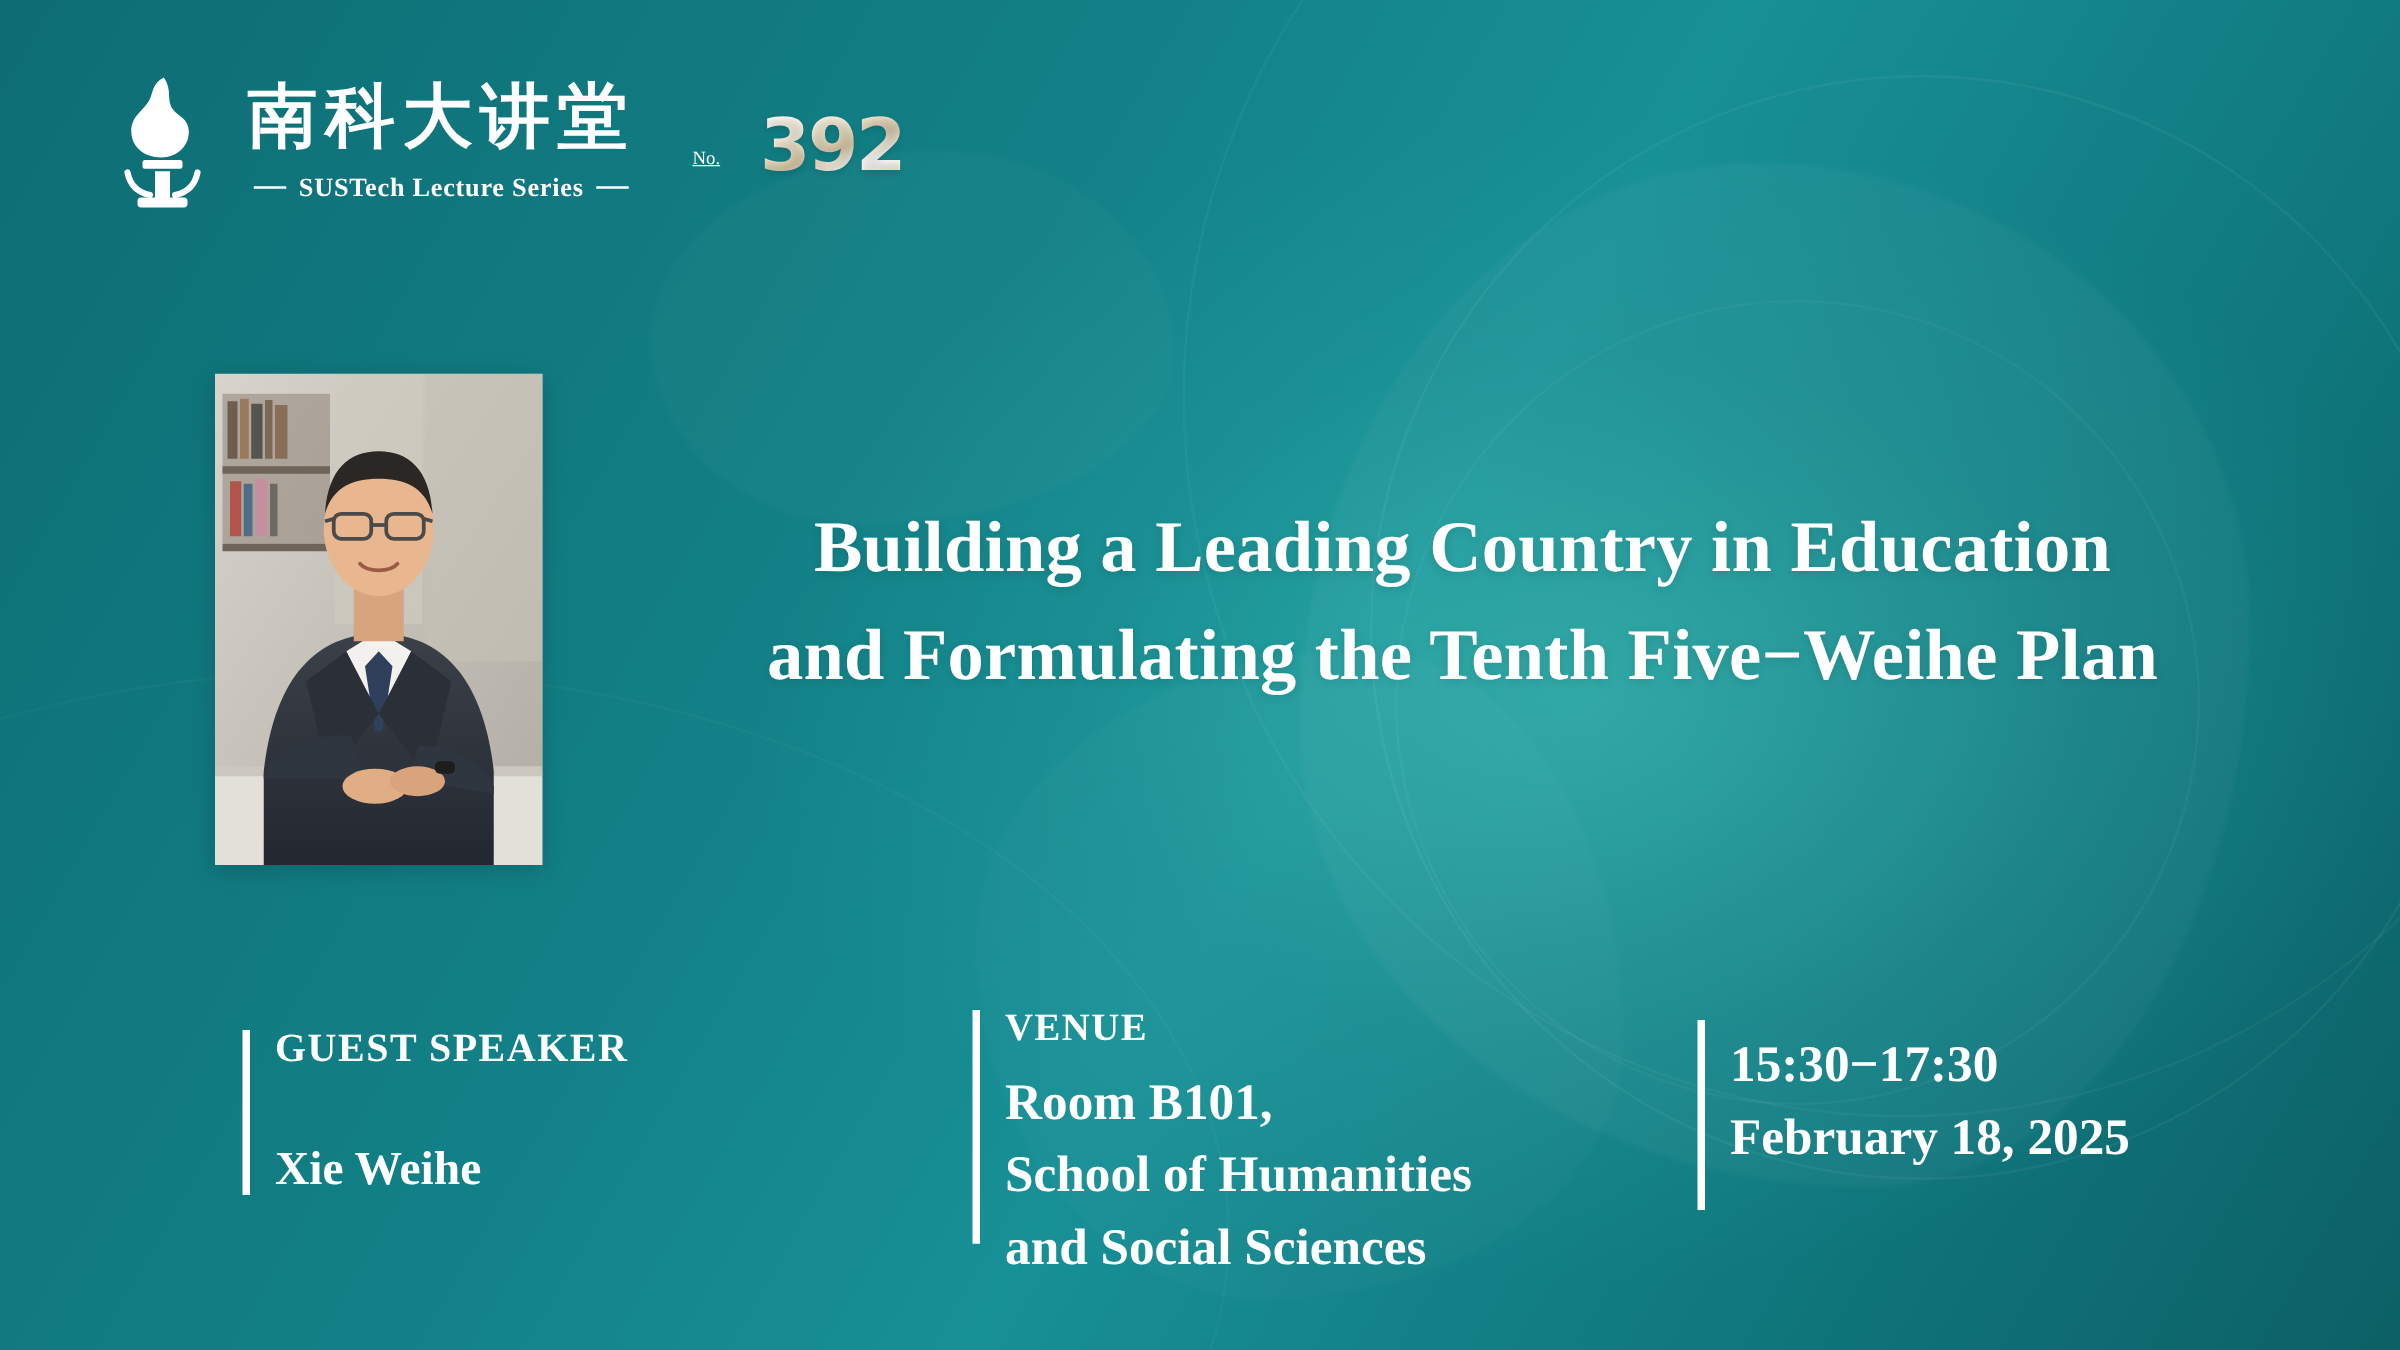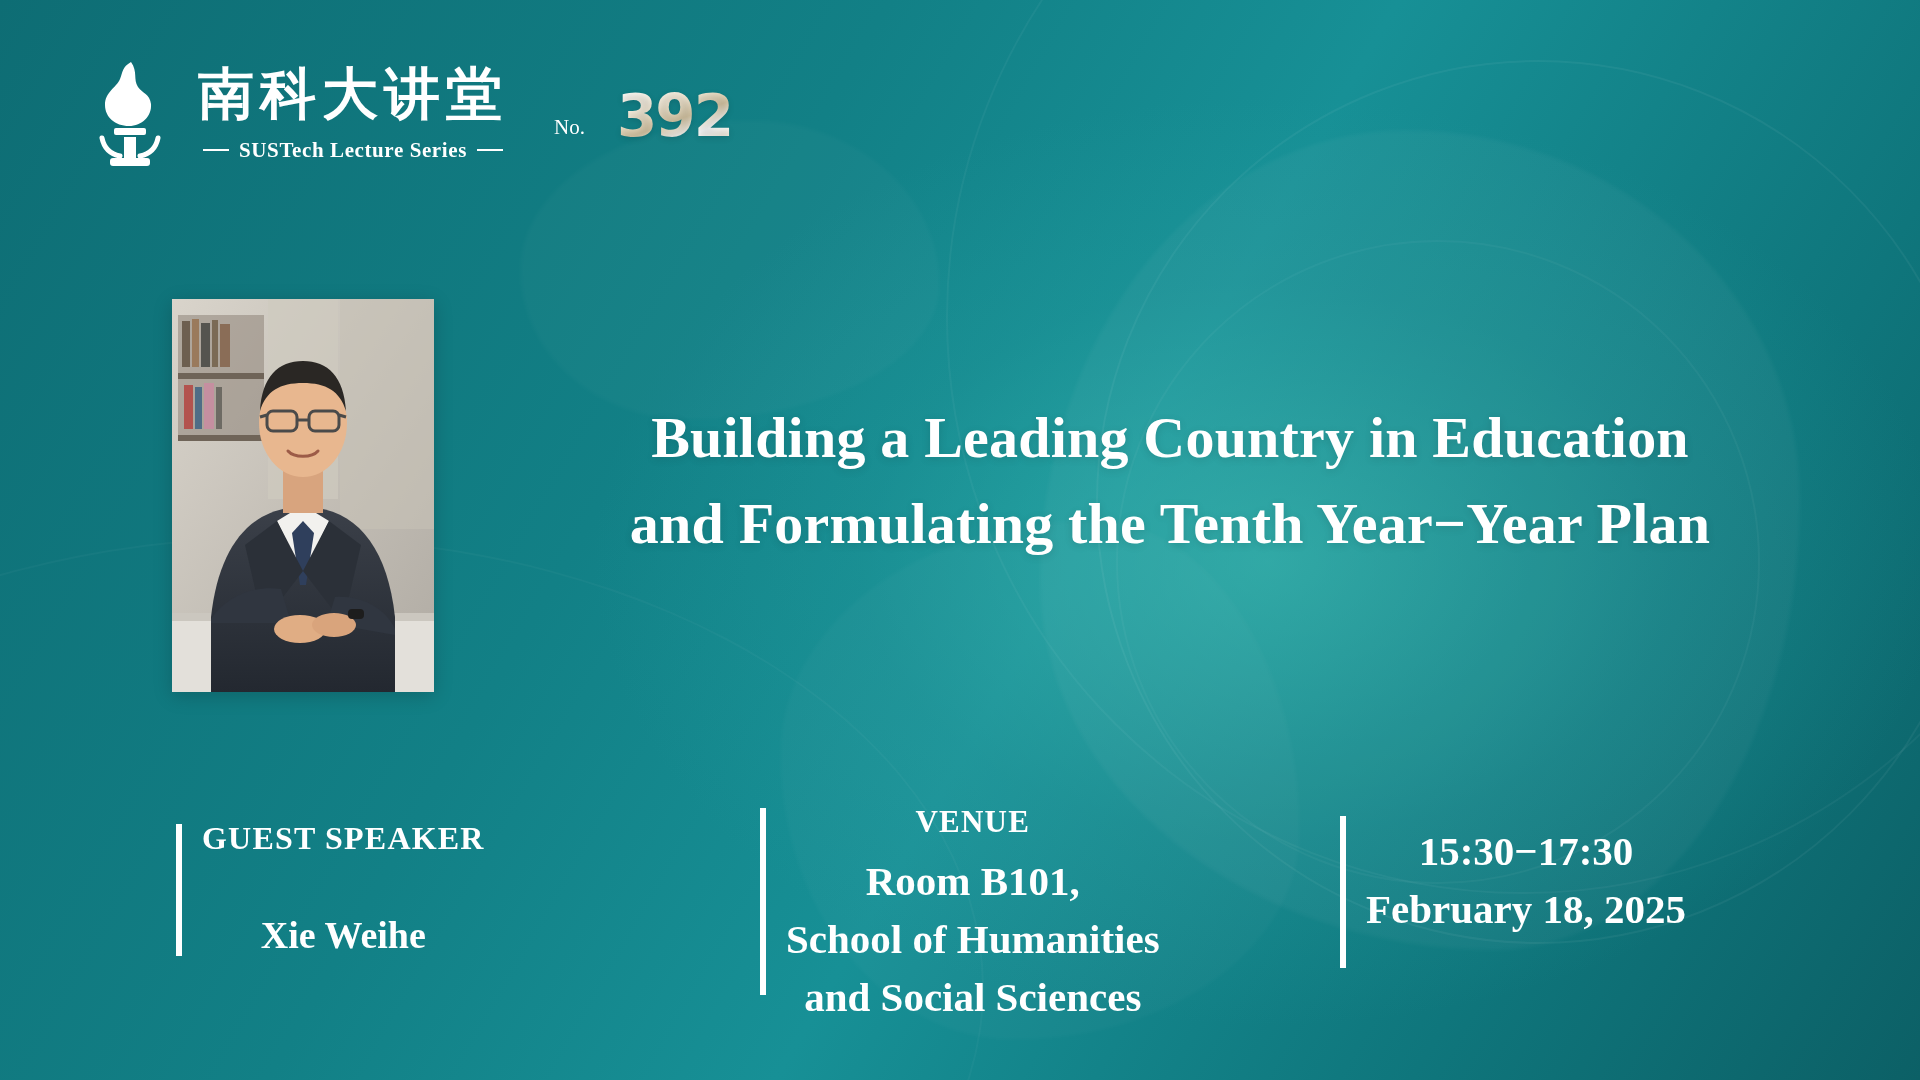--- a/index.html
+++ b/index.html
@@ -98,23 +98,24 @@
   .logo-en {
     color: #ffffff;
     font-size: 21px;
     letter-spacing: 0.6px;
     font-family: "Liberation Serif", serif;
     font-weight: 700;
     white-space: nowrap;
   }
   .no-label {
     color: #ffffff;
-    font-size: 21px;
+    font-size: 15px;
     font-family: "Liberation Serif", serif;
     margin: 26px 0 0 28px;
+    text-decoration: underline;
   }
   .issue-number {
     margin-left: 14px;
     margin-top: 4px;
     font-family: "DejaVu Sans", sans-serif;
     font-weight: 700;
     font-size: 58px;
     letter-spacing: -2px;
     line-height: 1;
     background: linear-gradient(160deg, #ffffff 0%, #f4ead6 35%, #d9c9a7 55%, #ffffff 75%, #e8dcc2 100%);
@@ -149,25 +150,24 @@
     font-weight: 700;
     font-family: "Liberation Serif", serif;
     text-align: center;
     letter-spacing: 0.2px;
     text-shadow: 0 2px 8px rgba(0,0,0,0.12);
   }
 
   
   .info-row {
     position: absolute;
-    left: 0;
+    left: 18px;
     top: 800px;
     width: 1651px;
     height: 220px;
-    text-align: center;
   }
   .info-block {
     position: absolute;
     padding-left: 26px;
     color: #ffffff;
   }
   .info-block::before {
     content: "";
     position: absolute;
     left: 0;
@@ -297,21 +297,21 @@
       <path d="M223 330c-10-22-36-34-60-32l-8 26 68 12z" fill="#303640"></path>
 
       <ellipse cx="128" cy="330" rx="26" ry="14" fill="#e0ad84"></ellipse>
       <ellipse cx="162" cy="326" rx="22" ry="12" fill="#d9a47c"></ellipse>
       <rect x="176" y="310" width="16" height="10" rx="4" fill="#1d1d1d"></rect>
     </svg>
   </div>
 
   <div class="title">
     <div>Building a Leading Country in Education</div>
-    <div>and Formulating the Tenth Year−Year Plan</div>
+    <div>and Formulating the Tenth Five−Weihe Plan</div>
   </div>
 
   <div class="info-row">
 
     <div class="info-block blk-speaker">
       <div class="info-label">GUEST SPEAKER</div>
       <div class="info-value">Xie Weihe</div>
     </div>
 
     <div class="info-block blk-venue">

